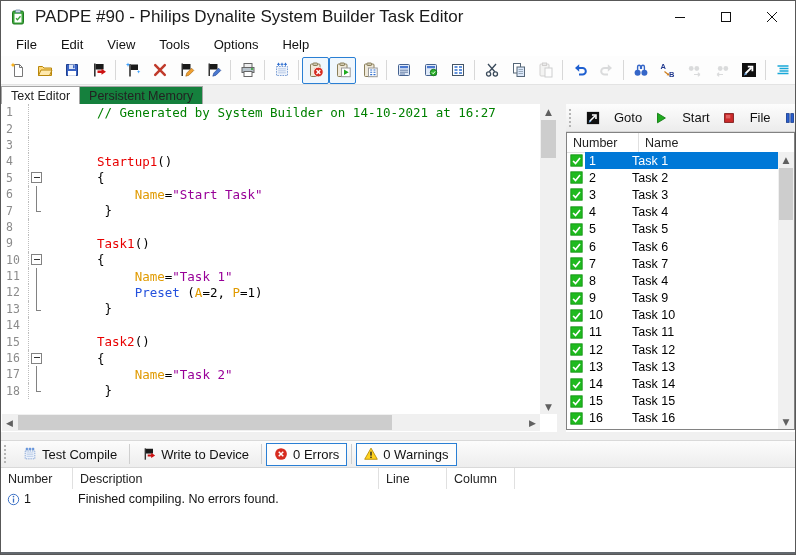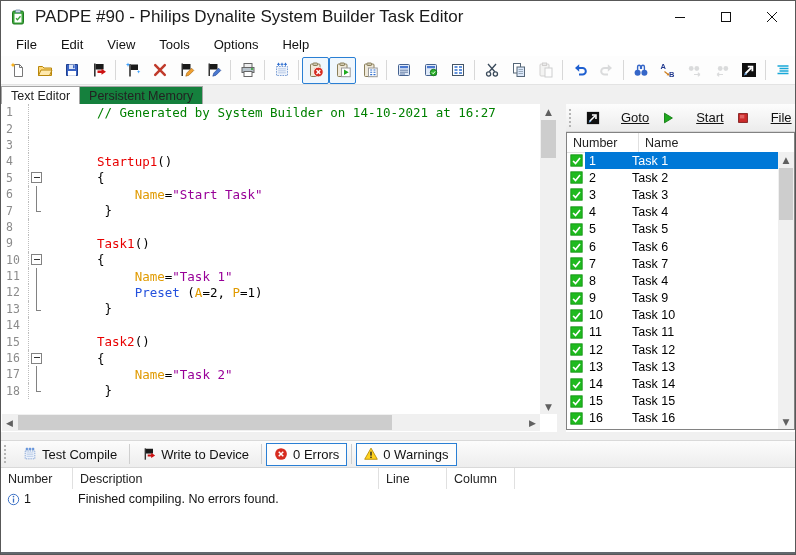--- a/index.html
+++ b/index.html
@@ -42,21 +42,21 @@
   .tk-s{color:#980098;} .tk-k{color:#2451dd;} .tk-n{color:#000;}
   
   .sb{background:#f0f0f0;}
   .sb-thumb{background:#cdcdcd;}
   .sb-arrow{display:flex;align-items:center;justify-content:center;color:#606060;font-size:9px;font-family:"DejaVu Sans",sans-serif;}
   
   .splitter{left:556px;top:103px;width:9px;height:328px;background:#f0f0f0;}
   
   .rp-toolbar{left:565px;top:103px;width:231px;height:28px;background:linear-gradient(#fdfdfd,#ececec);border-bottom:1px solid #d6d6d6;display:flex;align-items:center;}
   .gripper{width:5px;height:18px;border-left:2px dotted #b5b5b5;margin:0 4px 0 3px;flex:none;}
-  .rp-btn{display:flex;align-items:center;gap:21px;font-size:13px;color:#111;padding:3px 6px;text-decoration:underline;}
+  .rp-btn{display:flex;align-items:center;gap:14px;font-size:13px;color:#111;padding:3px 6px;}
   .tasklist{left:565px;top:131px;width:229px;height:298px;background:#fff;border:1px solid #828282;}
   .tl-header{display:flex;height:19px;border-bottom:1px solid #e0e0e0;font-size:12.5px;color:#222;align-items:center;}
   .tl-h-num{width:65px;padding-left:6px;border-right:1px solid #e0e0e0;height:100%;display:flex;align-items:center;}
   .tl-h-name{flex:1;padding-left:6px;height:100%;display:flex;align-items:center;}
   .tl-rows{position:absolute;left:0;top:19px;right:16px;bottom:0;overflow:hidden;}
   .tl-row{display:flex;align-items:center;height:17.2px;padding-left:3px;}
   .tl-check{width:13px;height:13px;flex:none;}
   .tl-main{flex:1;display:flex;align-items:center;height:100%;margin-left:2px;font-size:12.5px;color:#000;}
   .tl-row.selected .tl-main{background:#0078d7;color:#fff;}
   .tl-num{width:43px;padding-left:4px;}

